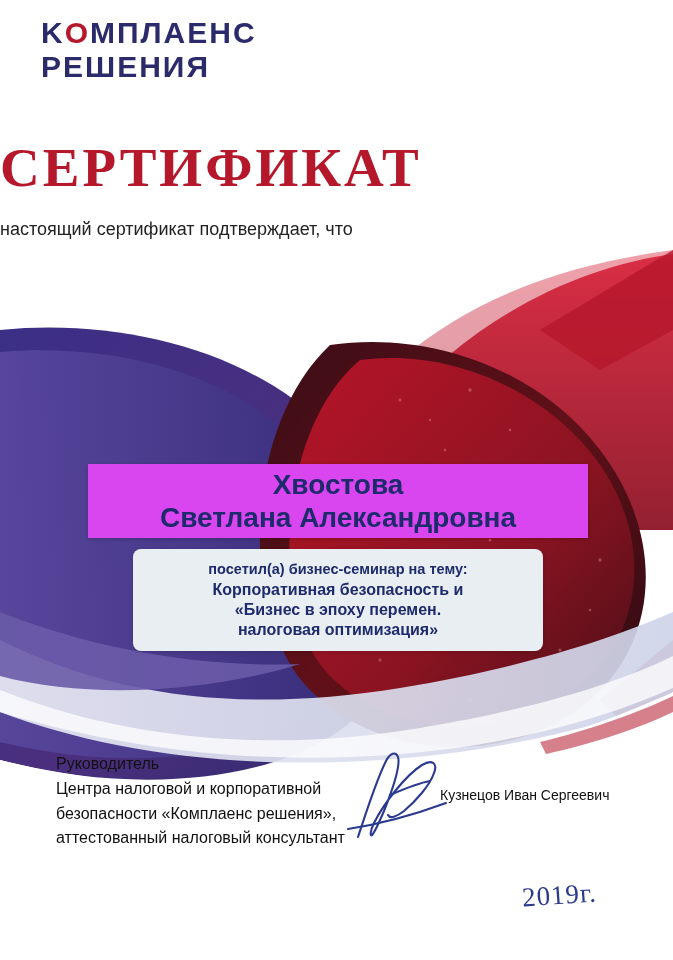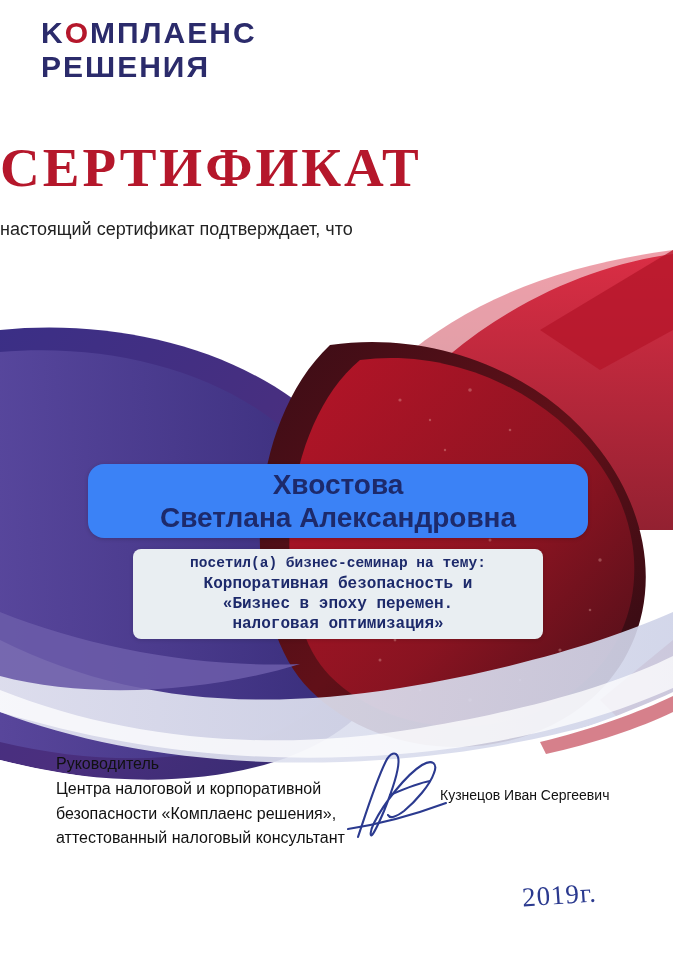--- a/index.html
+++ b/index.html
@@ -66,50 +66,49 @@
     font-size: 18px;
   }
 
   
   .name-plate {
     position: absolute;
     left: 88px;
     top: 464px;
     width: 500px;
     height: 74px;
-    background: #3b82f6;
-    border-radius: 16px;
+    background: #d946ef;
+    border-radius: 0;
     display: flex;
     flex-direction: column;
     align-items: center;
     justify-content: center;
     box-shadow: 0 1px 4px rgba(0,0,0,0.18);
   }
   .name-plate .nm {
     color: #1d2a6b;
     font-weight: bold;
     font-size: 28px;
     line-height: 1.18;
   }
 
   
   .theme-plate {
     position: absolute;
     left: 133px;
     top: 549px;
     width: 410px;
-    height: 90px;
+    height: 102px;
     background: #e9eef2;
     border-radius: 8px;
     display: flex;
     flex-direction: column;
     align-items: center;
     justify-content: center;
     box-shadow: 0 1px 4px rgba(0,0,0,0.14);
-    font-family: Liberation Mono, monospace;
   }
   .theme-plate .lead {
     color: #1d2a6b;
     font-weight: bold;
     font-size: 14.5px;
     margin-bottom: 3px;
   }
   .theme-plate .topic {
     color: #1d2a6b;
     font-weight: bold;

